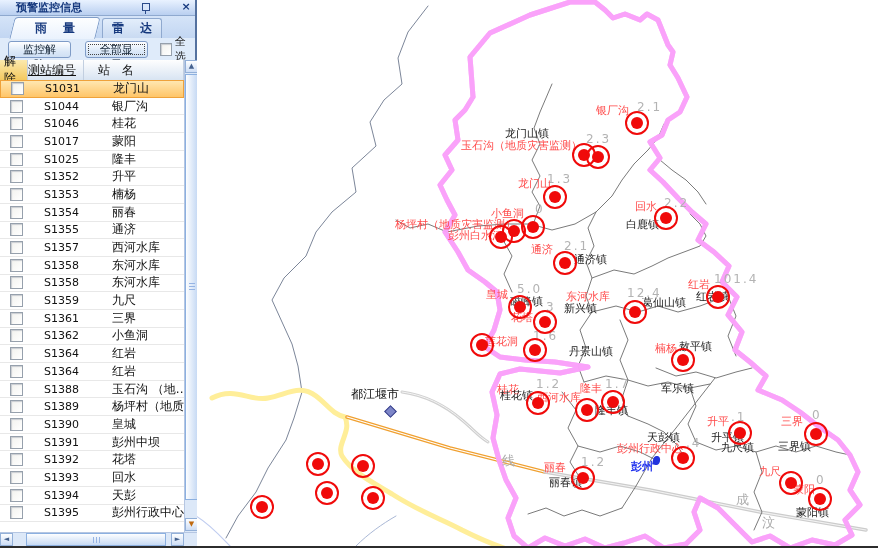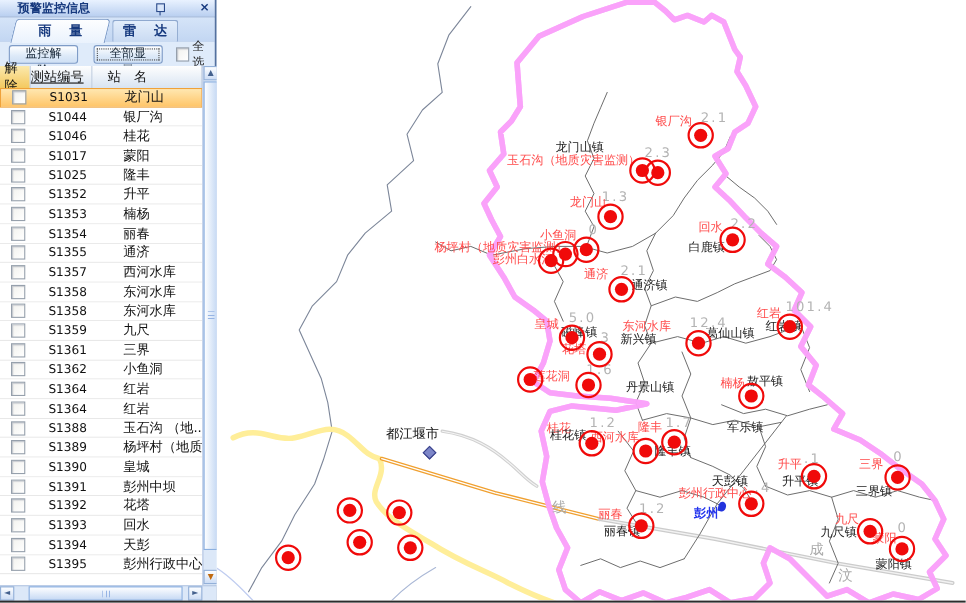--- a/index.html
+++ b/index.html
@@ -381,21 +381,21 @@
       <div class="ml town" style="left: 445px; top: 295px;">葛仙山镇</div>
       <div class="ml town" style="left: 499px; top: 289px;">红岩镇</div>
       <div class="ml town" style="left: 372px; top: 344px;">丹景山镇</div>
       <div class="ml town" style="left: 482px; top: 339px;">敖平镇</div>
       <div class="ml town" style="left: 303px; top: 388px;">桂花镇</div>
       <div class="ml town" style="left: 398px; top: 403px;">隆丰镇</div>
       <div class="ml town" style="left: 464px; top: 381px;">军乐镇</div>
       <div class="ml town" style="left: 450px; top: 430px;">天彭镇</div>
       <div class="ml town" style="left: 514px; top: 430px;">升平镇</div>
       <div class="ml town" style="left: 581px; top: 439px;">三界镇</div>
-      <div class="ml town" style="left: 524px; top: 476px; margin-left: 25px;">九尺镇</div>
+      <div class="ml town" style="left: 524px; top: 440px;">九尺镇</div>
       <div class="ml town" style="left: 599px; top: 505px;">蒙阳镇</div>
       <div class="ml town" style="left: 352px; top: 475px;">丽春镇</div>
       <div class="ml num" style="left: 440px; top: 100px;">2.1</div>
       <div class="ml num" style="left: 389px; top: 132px;">2.3</div>
       <div class="ml num" style="left: 350px; top: 172px;">1.3</div>
       <div class="ml num" style="left: 338px; top: 202px;">0</div>
       <div class="ml num" style="left: 367px; top: 239px;">2.1</div>
       <div class="ml num" style="left: 467px; top: 196px;">2.2</div>
       <div class="ml num" style="left: 320px; top: 282px;">5.0</div>
       <div class="ml num" style="left: 349px; top: 300px;">3</div>

